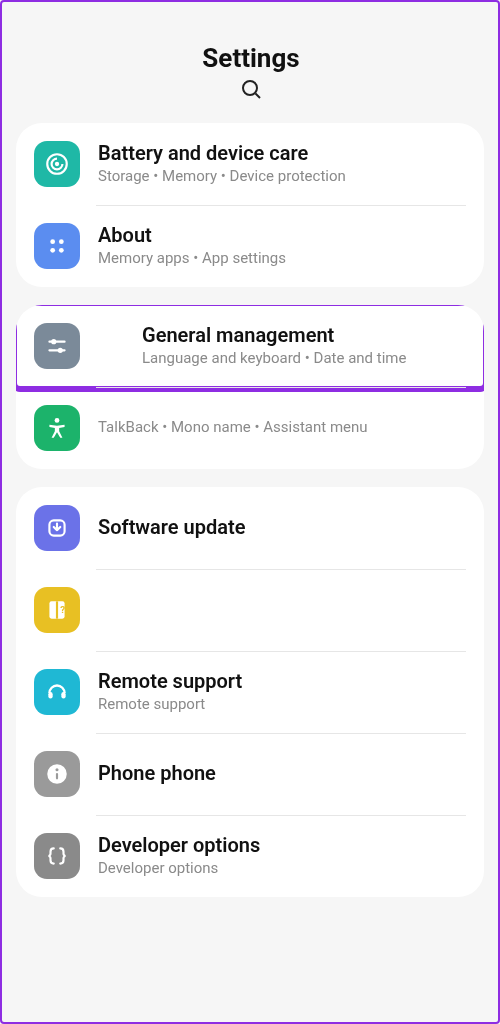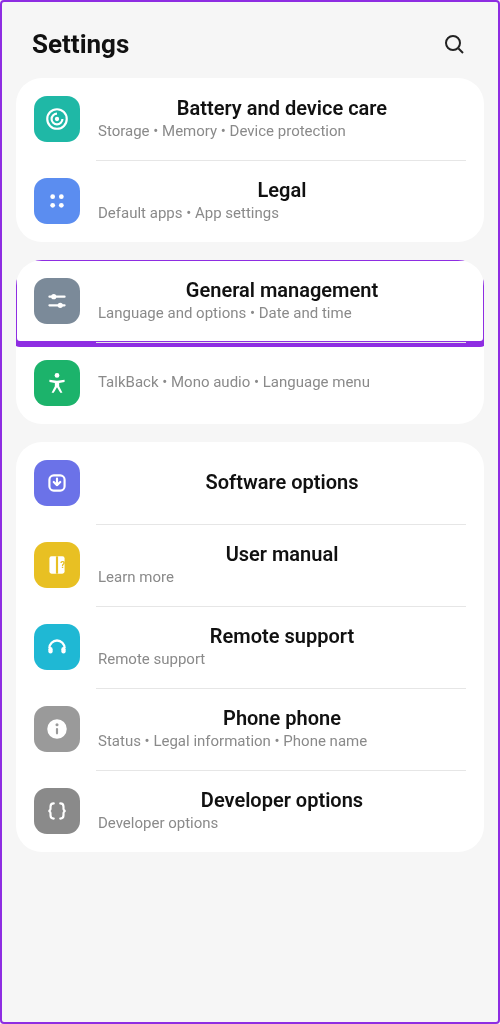--- a/index.html
+++ b/index.html
@@ -9,21 +9,22 @@
     background: #f6f6f6;
     font-family: -apple-system, BlinkMacSystemFont, "Segoe UI", Roboto, sans-serif;
     border: 2px solid #8e2de2;
     border-radius: 4px;
     overflow: hidden;
   }
   .header {
     display: flex;
     align-items: center;
     justify-content: space-between;
-    padding: 26px 28px 18px 30px;
+    padding: 41px 28px 18px 30px;
+    flex-direction: column;
   }
   .header h1 {
     font-size: 26px;
     font-weight: 700;
     color: #111;
   }
   .search-btn {
     width: 32px; height: 32px;
     display: flex; align-items: center; justify-content: center;
     background: none; border: none; cursor: pointer;
@@ -57,31 +58,31 @@
     flex-shrink: 0;
     margin-right: 18px;
   }
   .icon-wrap svg { width: 26px; height: 26px; fill: #fff; }
   .text-col { flex: 1; min-width: 0; }
   .title {
     font-size: 20px;
     font-weight: 600;
     color: #111;
     margin-bottom: 2px;
-    text-align: center;
   }
   .sub {
     font-size: 15px;
     color: #8a8a8a;
     line-height: 1.3;
   }
   .highlighted {
     outline: 6px solid #8e2de2;
     outline-offset: -1px;
     border-radius: 4px;
+    gap: 44px;
   }
   .bg-teal { background: #1fb8a6; }
   .bg-blue { background: #5b8df0; }
   .bg-slate { background: #7b8a99; }
   .bg-green { background: #1cb36b; }
   .bg-indigo { background: #6b72e8; }
   .bg-yellow { background: #e8c023; }
   .bg-cyan { background: #1fb8d4; }
   .bg-gray { background: #9a9a9a; }
   .bg-dgray { background: #8a8a8a; }
@@ -117,76 +118,72 @@
       <div class="item">
         <div class="icon-wrap bg-blue">
   <svg viewBox="0 0 24 24">
             <circle cx="8" cy="8" r="2.2"></circle>
             <circle cx="16" cy="8" r="2.2"></circle>
             <circle cx="8" cy="16" r="2.2"></circle>
             <circle cx="16" cy="16" r="2.2"></circle>
           </svg>
 </div>
         <div class="text-col">
-          <div class="title">Legal</div>
-          <div class="sub">Default apps  •  App settings</div>
+          <div class="title">About</div>
+          <div class="sub">Memory apps  •  App settings</div>
         </div>
       </div>
     </div>
     <div class="group">
       <div class="item highlighted">
         <div class="icon-wrap bg-slate">
   <svg viewBox="0 0 24 24">
             <rect x="4" y="7" width="16" height="2" rx="1"></rect>
             <circle cx="9" cy="8" r="2.4"></circle>
             <rect x="4" y="15" width="16" height="2" rx="1"></rect>
             <circle cx="15" cy="16" r="2.4"></circle>
           </svg>
 </div>
         <div class="text-col">
           <div class="title">General management</div>
-          <div class="sub">Language and options  •  Date and time</div>
+          <div class="sub">Language and keyboard  •  Date and time</div>
         </div>
       </div>
       <div class="item">
         <div class="icon-wrap bg-green">
   <svg viewBox="0 0 24 24">
             <circle cx="12" cy="5" r="2.2"></circle>
             <path d="M5 9l7 1 7-1v2l-5 1v3l3 6h-2l-3-5-3 5H7l3-6v-3L5 11z"></path>
           </svg>
 </div>
         <div class="text-col">
-          <div class="sub">TalkBack  •  Mono audio  •  Language menu</div>
+          <div class="sub">TalkBack  •  Mono name  •  Assistant menu</div>
         </div>
       </div>
     </div>
     <div class="group">
       <div class="item">
         <div class="icon-wrap bg-indigo">
   <svg viewBox="0 0 24 24">
             <rect x="5" y="5" width="14" height="14" rx="4" fill="none" stroke="#fff" stroke-width="2"></rect>
             <path d="M12 8v6m0 0l-3-3m3 3l3-3" fill="none" stroke="#fff" stroke-width="2" stroke-linecap="round"></path>
           </svg>
 </div>
         <div class="text-col">
-          <div class="title">Software options</div>
+          <div class="title">Software update</div>
         </div>
       </div>
       <div class="item">
         <div class="icon-wrap bg-yellow">
   <svg viewBox="0 0 24 24">
             <rect x="5" y="4" width="14" height="16" rx="2" fill="#fff"></rect>
             <rect x="11" y="4" width="2" height="16" fill="#e8c023"></rect>
             <text x="15" y="15" font-size="9" fill="#e8c023" font-weight="bold">?</text>
           </svg>
 </div>
-        <div class="text-col">
-          <div class="title">User manual</div>
-          <div class="sub">Learn more</div>
-        </div>
       </div>
       <div class="item">
         <div class="icon-wrap bg-cyan">
   <svg viewBox="0 0 24 24">
             <path d="M5 13a7 7 0 0 1 14 0" fill="none" stroke="#fff" stroke-width="2.2"></path>
             <rect x="4" y="12" width="4" height="6" rx="2"></rect>
             <rect x="16" y="12" width="4" height="6" rx="2"></rect>
           </svg>
 </div>
         <div class="text-col">
@@ -197,21 +194,20 @@
       <div class="item">
         <div class="icon-wrap bg-gray">
   <svg viewBox="0 0 24 24">
             <circle cx="12" cy="12" r="9" fill="#fff"></circle>
             <circle cx="12" cy="8" r="1.4" fill="#9a9a9a"></circle>
             <rect x="11" y="11" width="2" height="6" rx="1" fill="#9a9a9a"></rect>
           </svg>
 </div>
         <div class="text-col">
           <div class="title">Phone phone</div>
-          <div class="sub">Status  •  Legal information  •  Phone name</div>
         </div>
       </div>
       <div class="item">
         <div class="icon-wrap bg-dgray">
   <svg viewBox="0 0 24 24">
             <path d="M9 5c-2 0-3 1-3 3v2c0 1-1 2-2 2 1 0 2 1 2 2v2c0 2 1 3 3 3M15 5c2 0 3 1 3 3v2c0 1 1 2 2 2-1 0-2 1-2 2v2c0 2-1 3-3 3" fill="none" stroke="#fff" stroke-width="2" stroke-linecap="round"></path>
           </svg>
 </div>
         <div class="text-col">
           <div class="title">Developer options</div>

